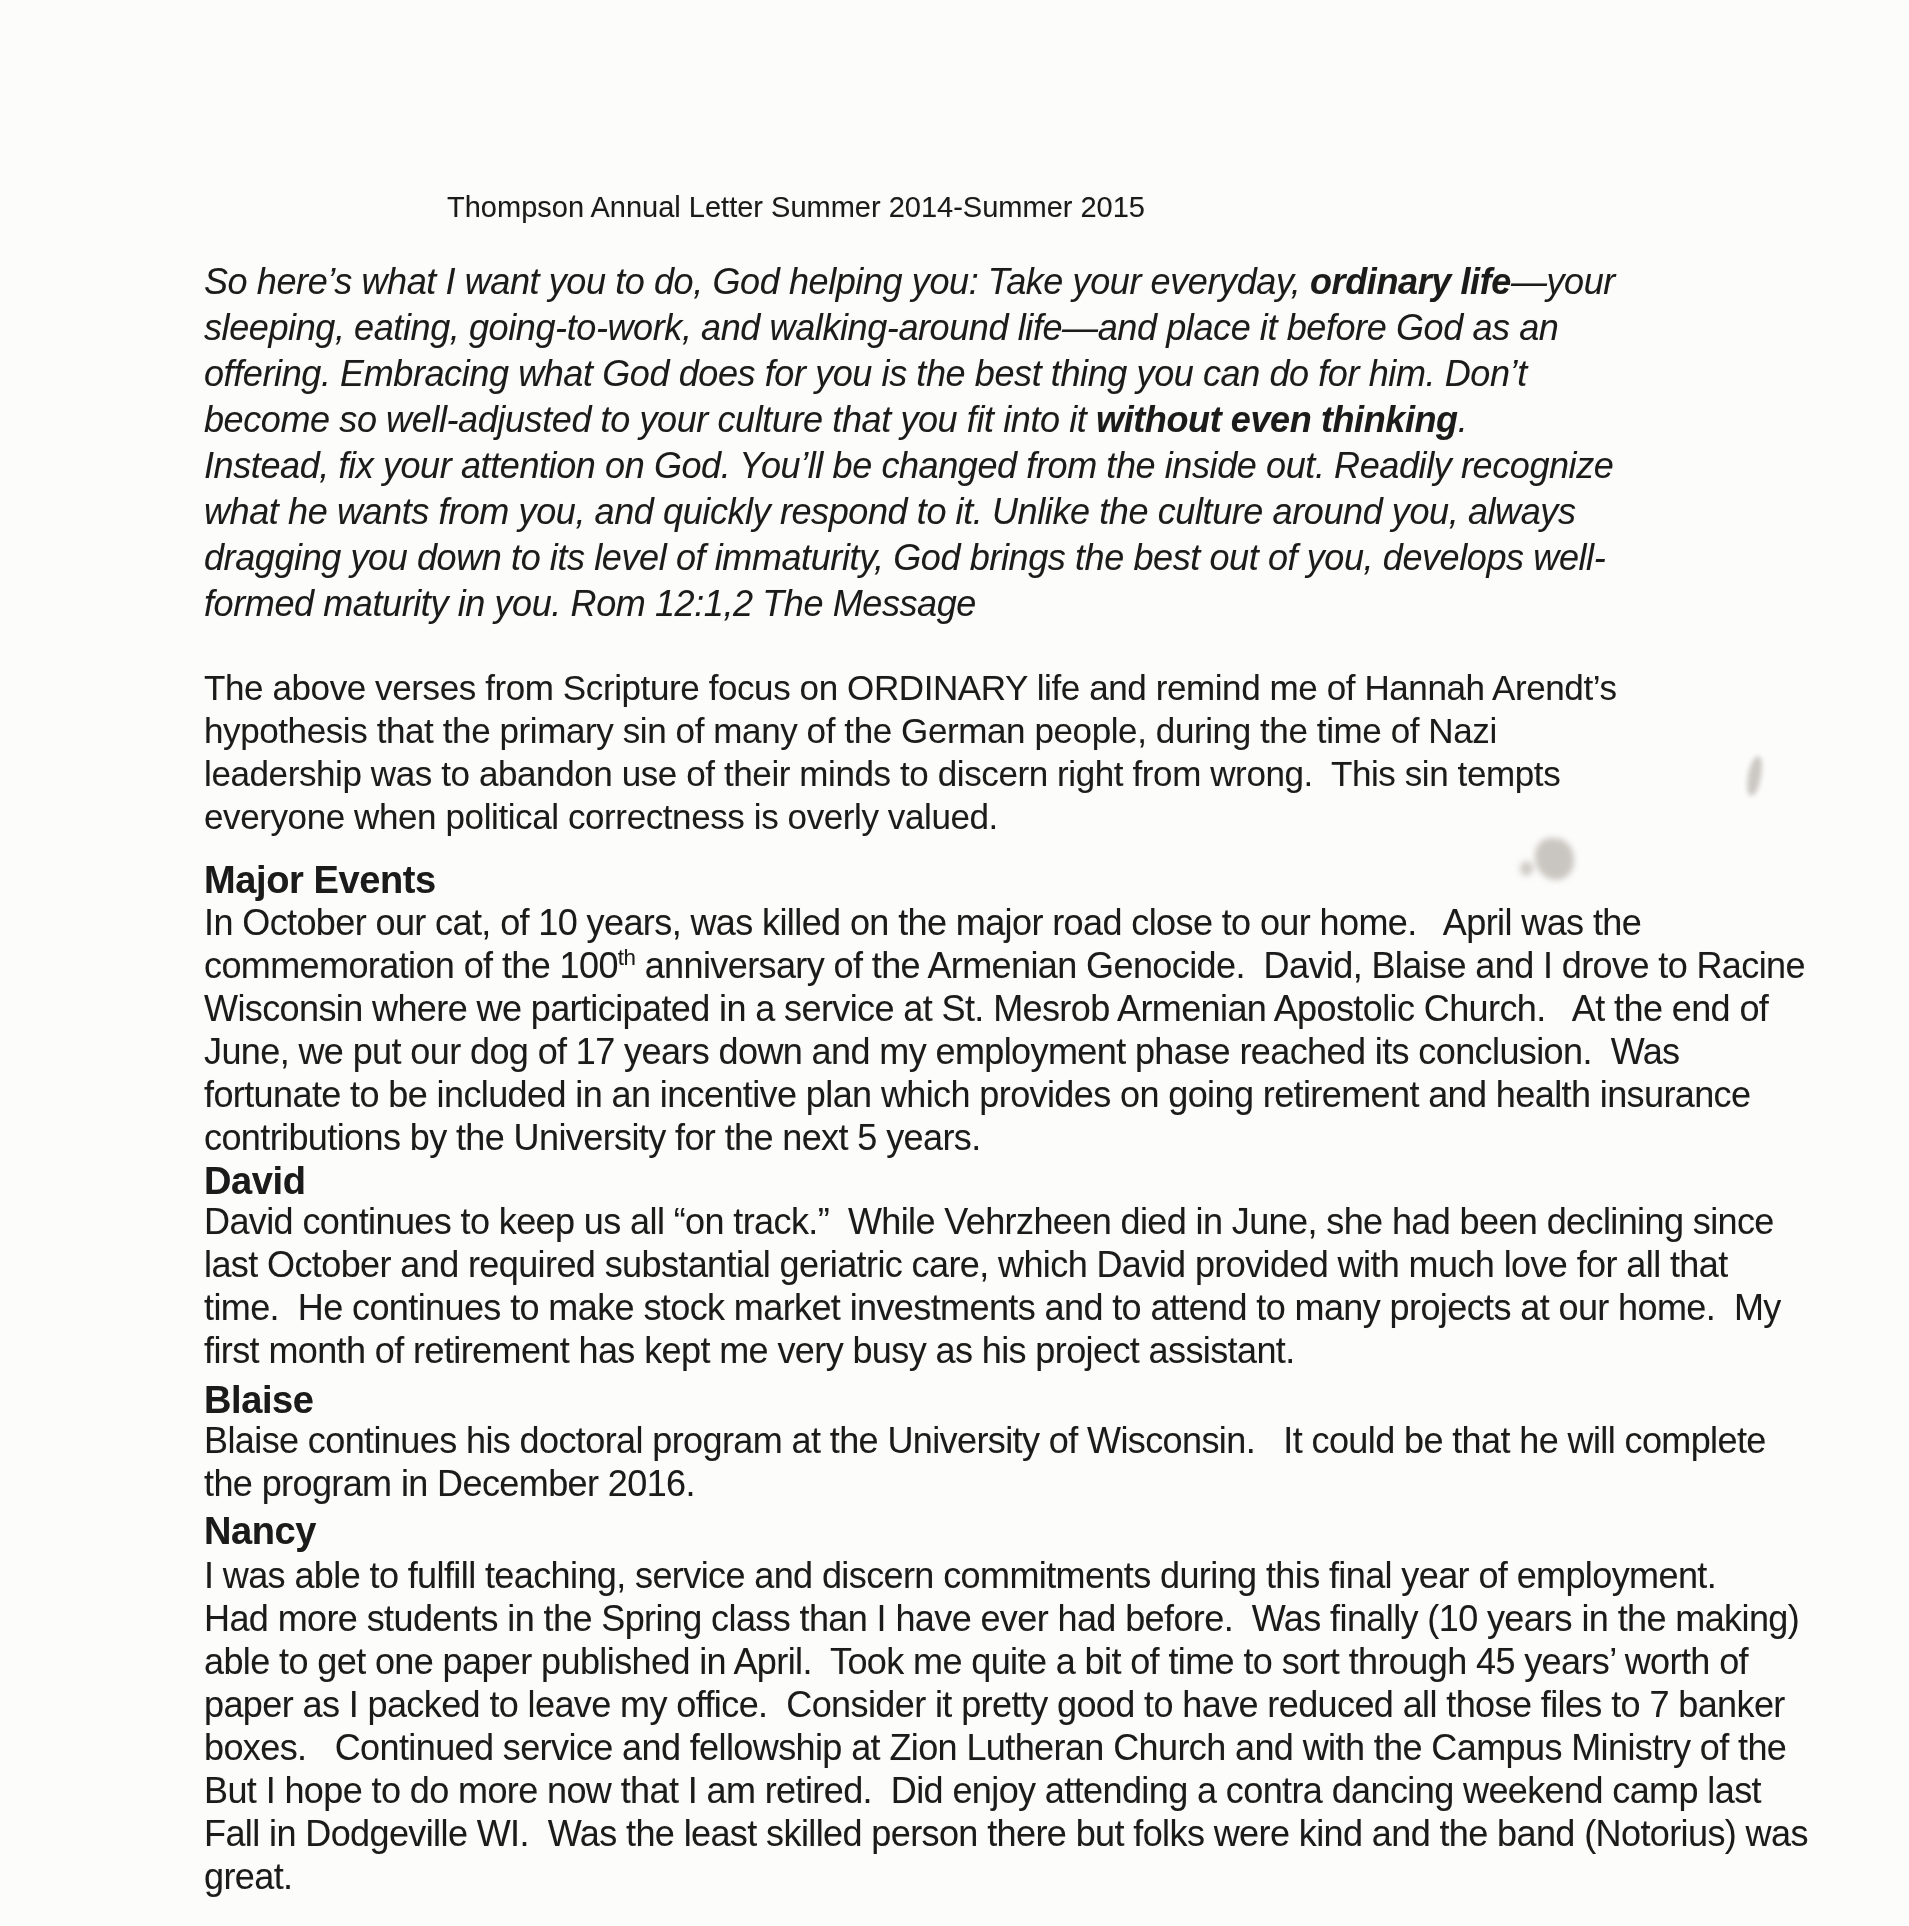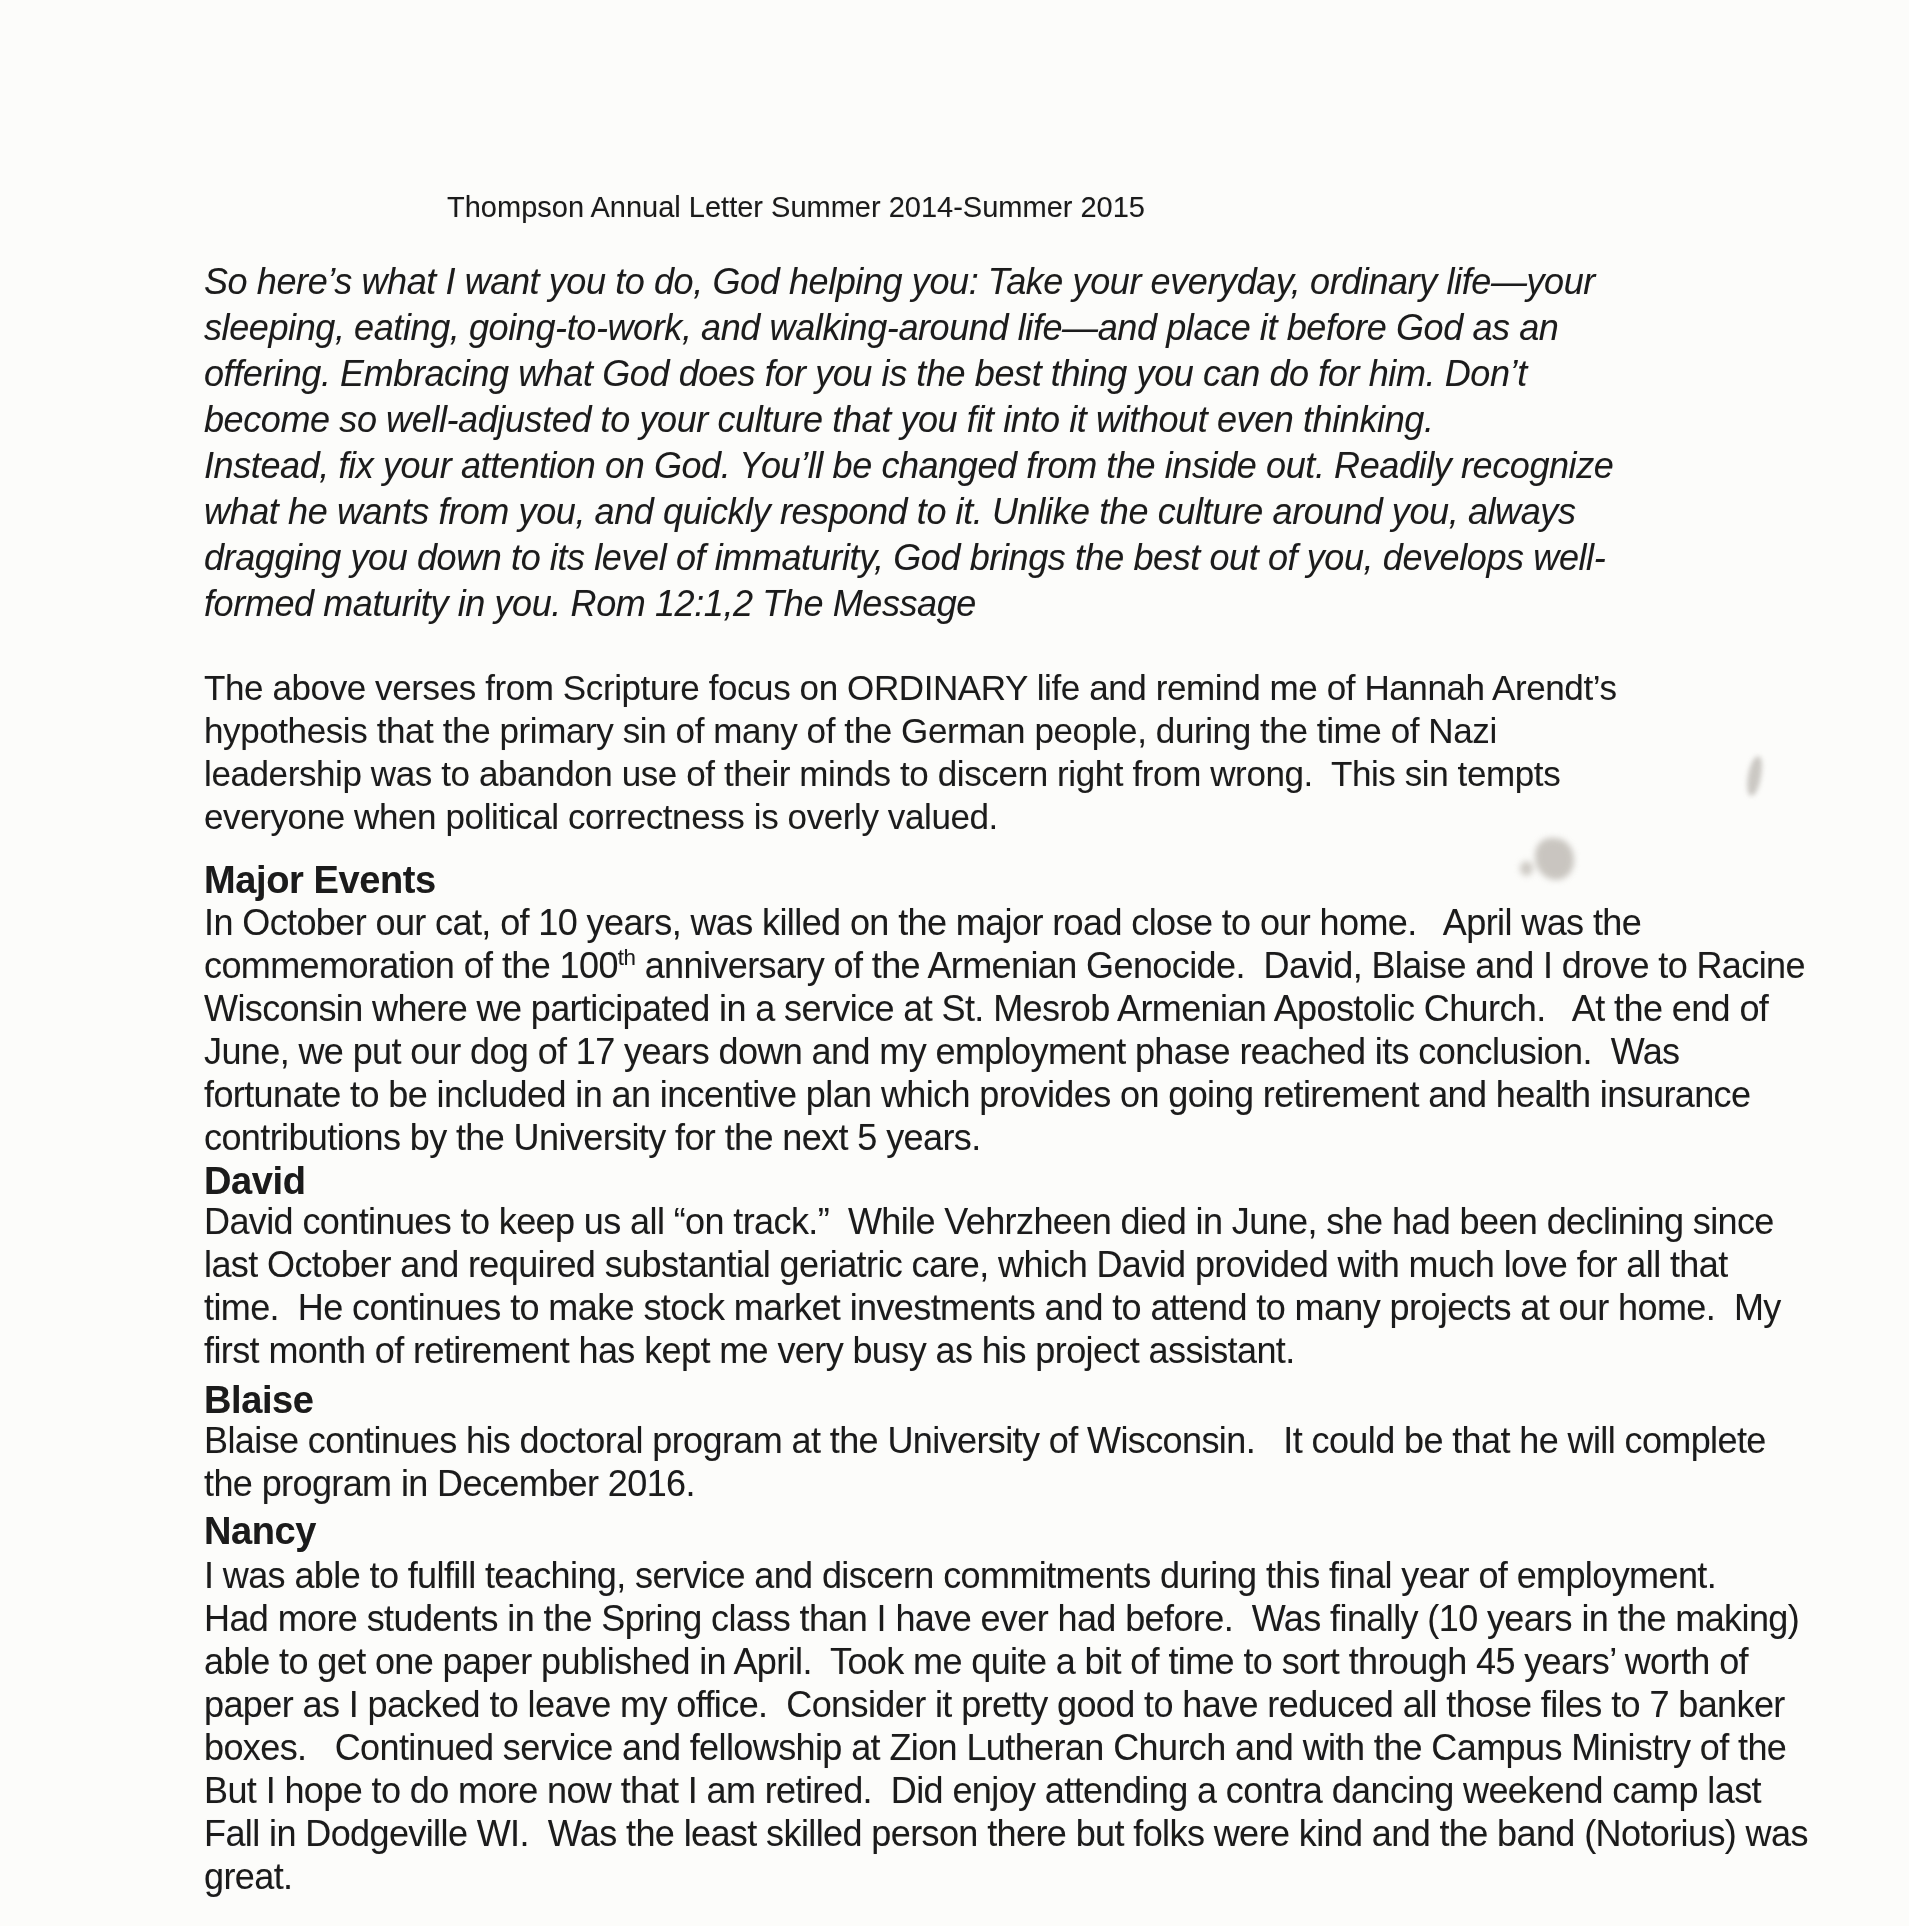--- a/index.html
+++ b/index.html
@@ -21,21 +21,21 @@
     text-shadow:0 0 0.8px rgba(20,20,20,.25);
   }
 
   .quote {
     top:259px;
     font-style:italic;
     font-size:36px; line-height:46px;
     letter-spacing:-0.4px;
     text-shadow:0 0 0.8px rgba(20,20,20,.22);
   }
-  .quote b { font-weight:400; }
+  .quote b { font-weight:700; }
 
   .intro {
     top:666px;
     font-size:35px; line-height:43px;
     letter-spacing:-0.4px;
     text-shadow:0 0 0.8px rgba(20,20,20,.22);
   }
 
   .sec-heading {
     font-weight:700;

